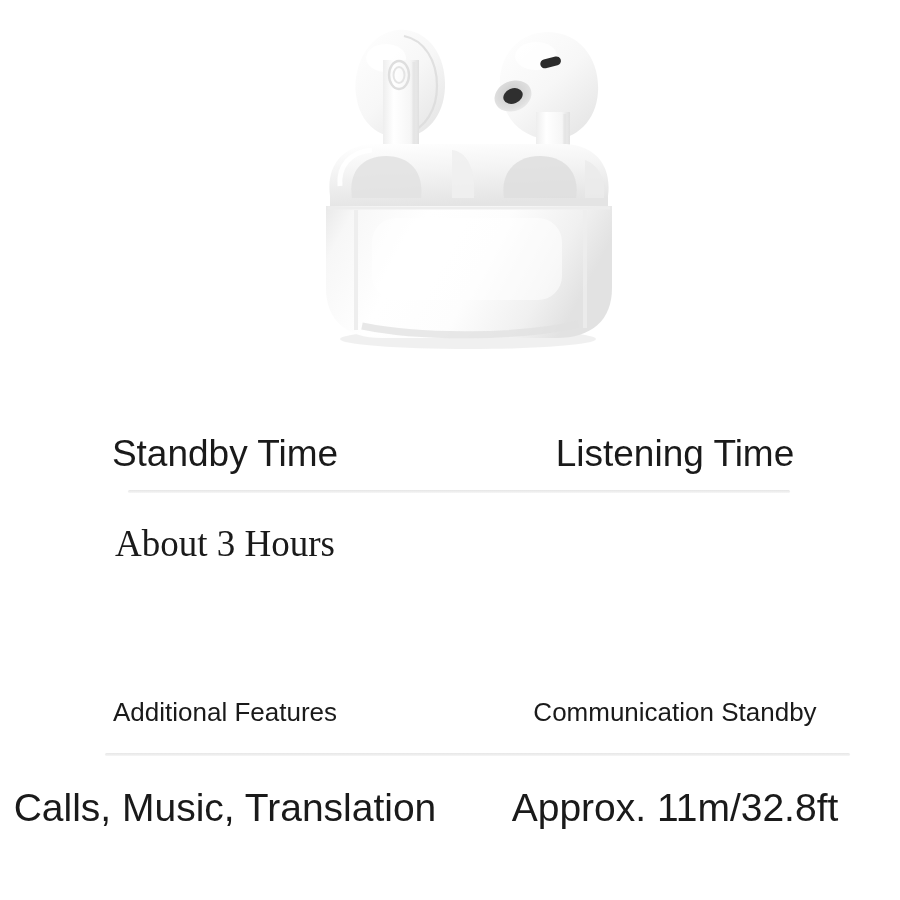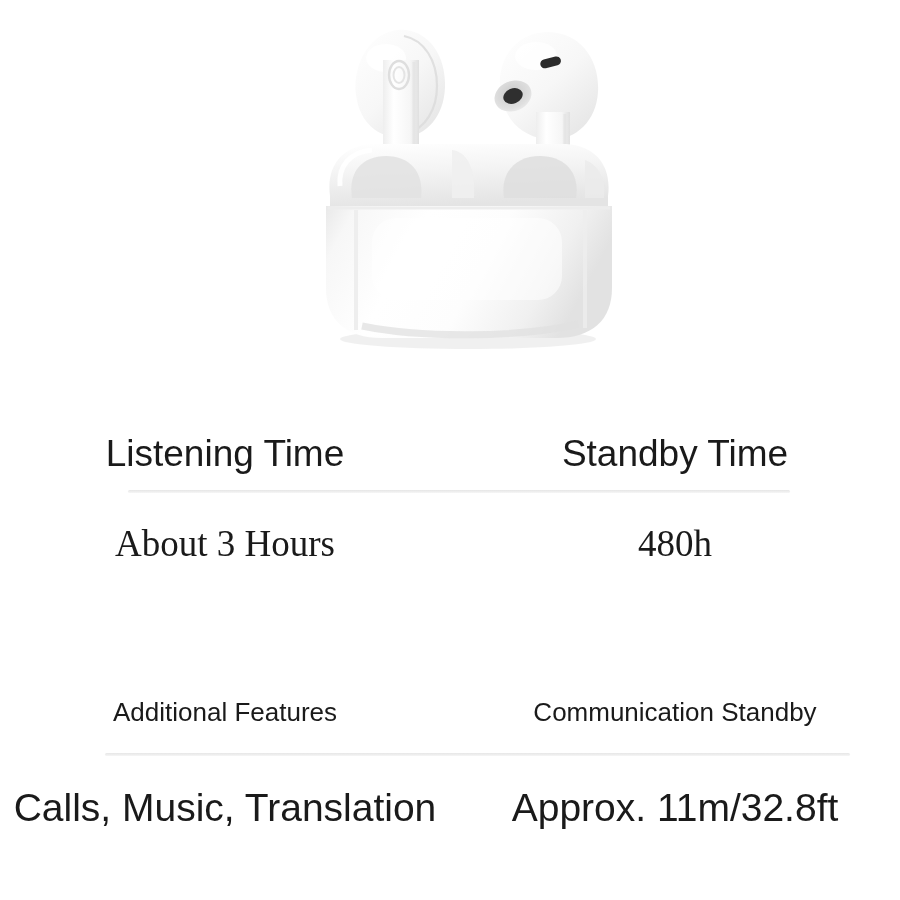--- a/index.html
+++ b/index.html
@@ -197,29 +197,28 @@
 
         <rect x="372" y="218" width="190" height="82" rx="24" fill="#ffffff" opacity="0.55" filter="softBlur"></rect>
 
         <path d="M362 326 C 420 338, 520 338, 578 324" stroke="#e0e0e0" stroke-width="7" fill="none" opacity="0.75" filter="tinyBlur"></path>
       </g>
     </svg>
   </figure>
 
   <section class="spec-block" id="spec-block-0">
     <div class="spec-row spec-row-header">
+      <div class="spec-cell">Standby Time</div>
       <div class="spec-cell">Listening Time</div>
-      <div class="spec-cell">Standby Time</div>
     </div>
     <div class="divider-wrap">
       <div class="divider"></div>
     </div>
     <div class="spec-row spec-row-value">
       <div class="spec-cell">About 3 Hours</div>
-      <div class="spec-cell">480h</div>
     </div>
   </section>
 
   <section class="spec-block" id="spec-block-1">
     <div class="spec-row spec-row-header">
       <div class="spec-cell">Additional Features</div>
       <div class="spec-cell">Communication Standby</div>
     </div>
     <div class="divider-wrap">
       <div class="divider"></div>

